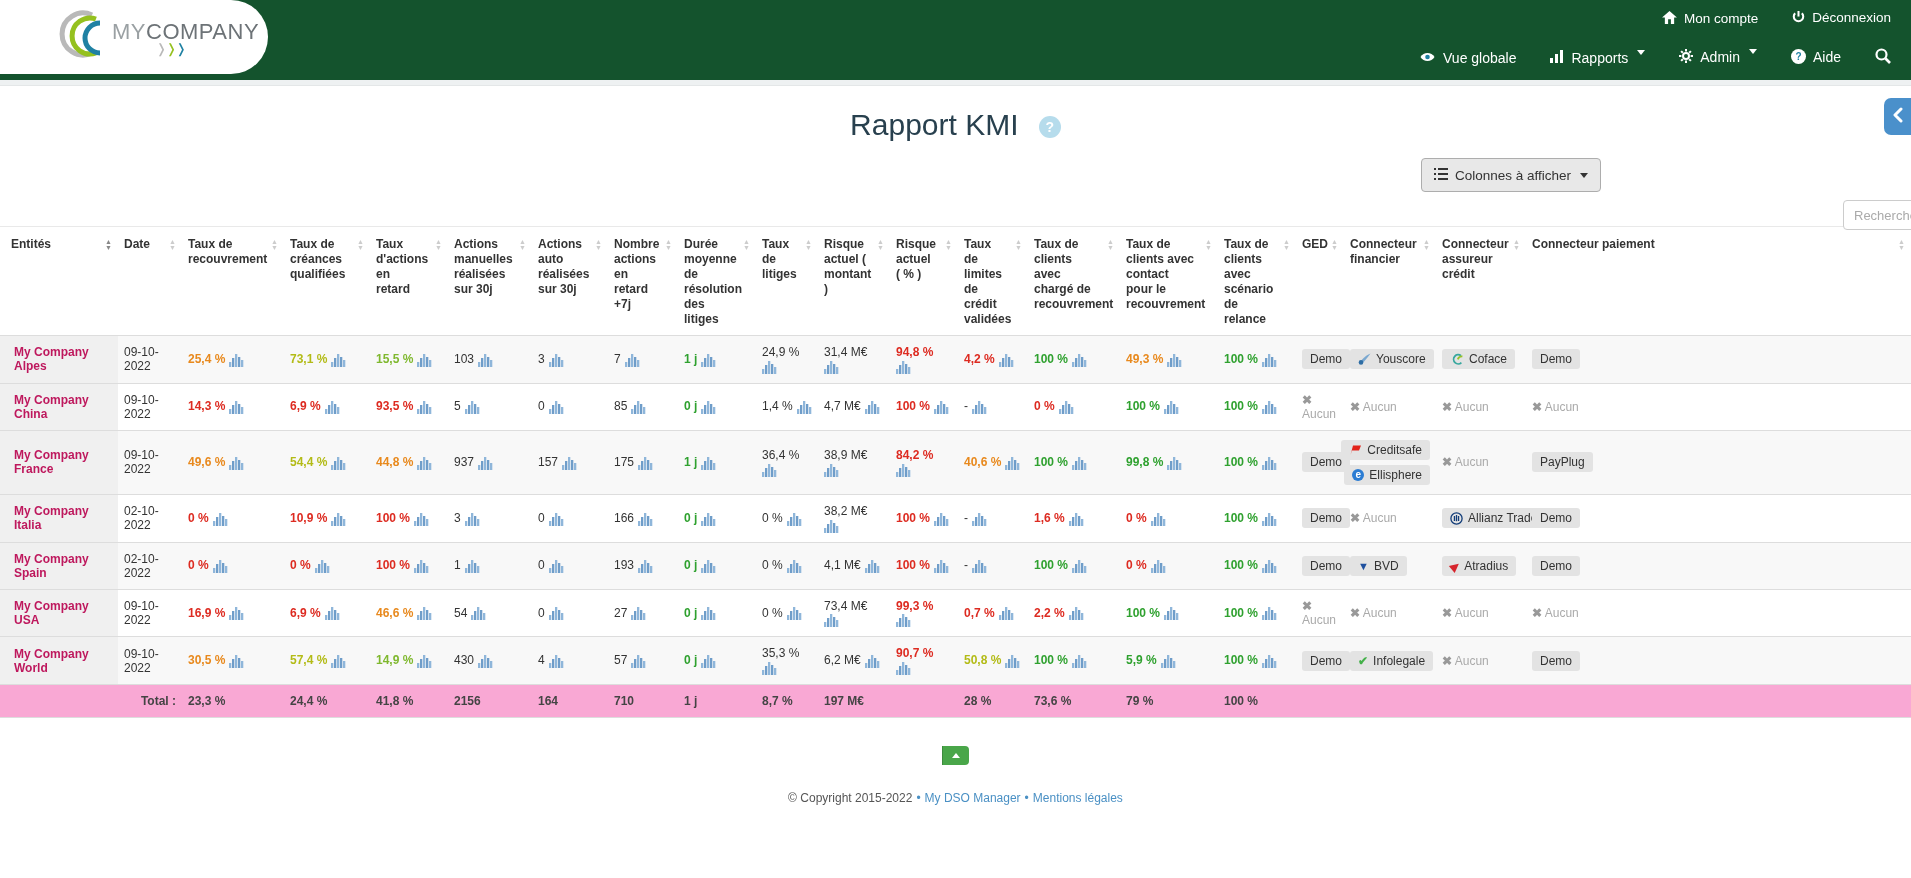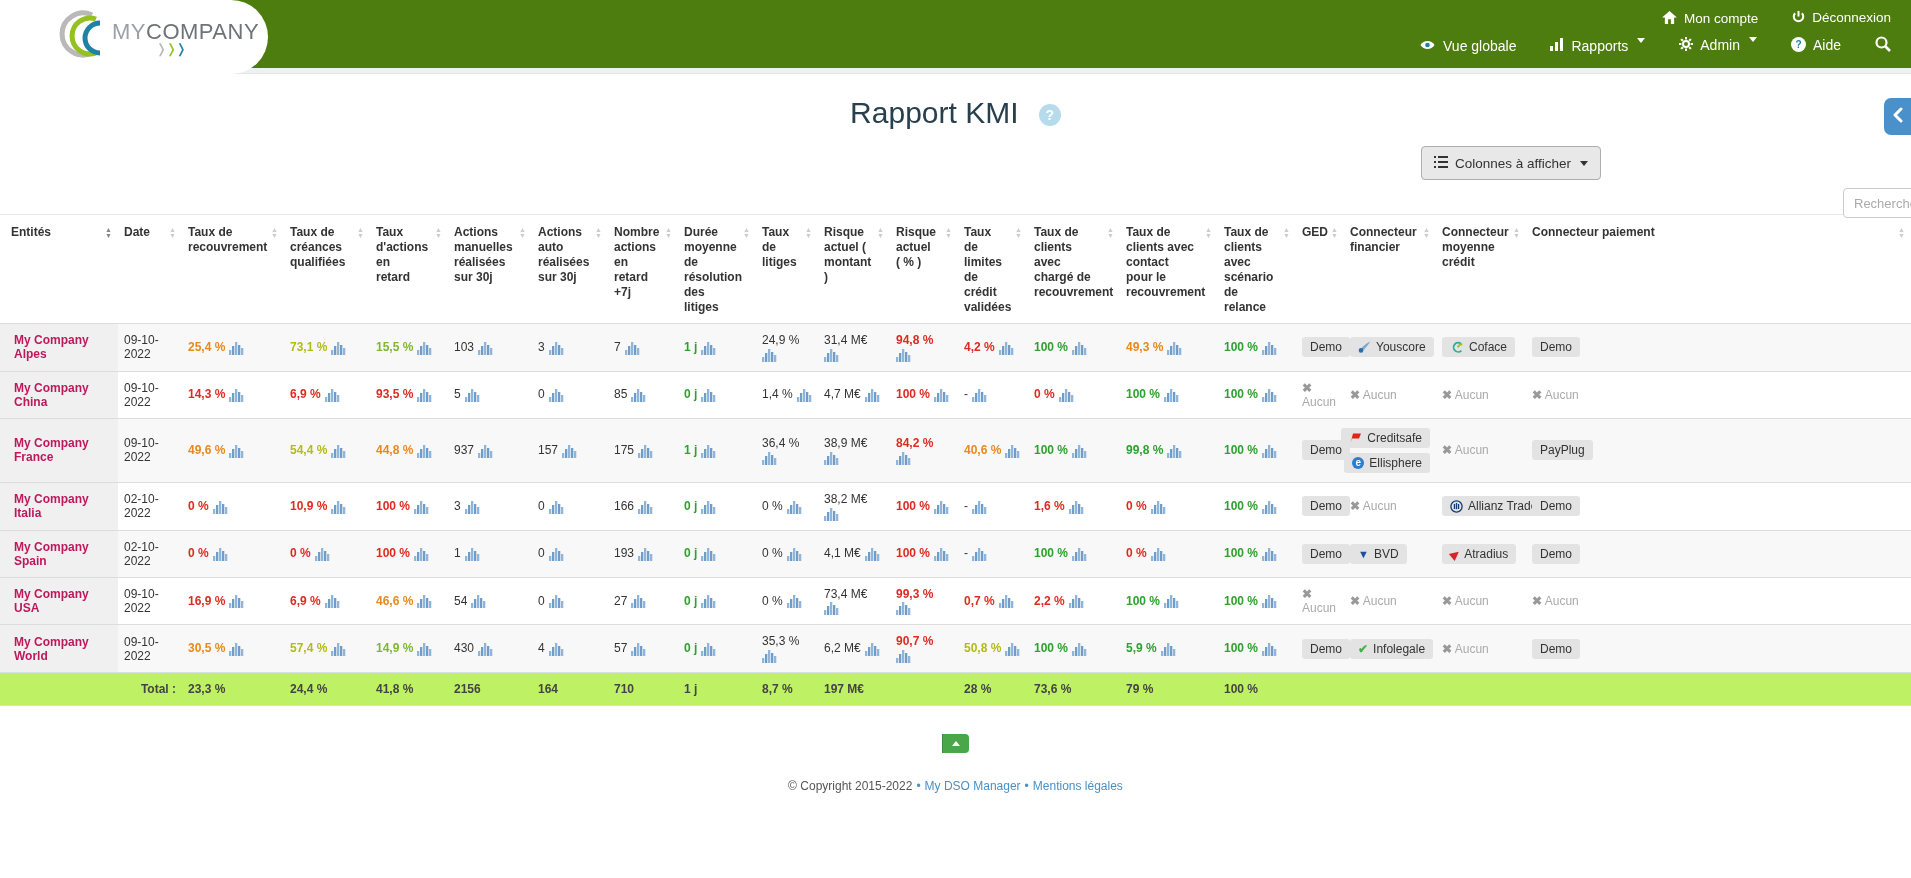--- a/index.html
+++ b/index.html
@@ -1,19 +1,19 @@
 <!DOCTYPE html>
 <html><head>
 <meta charset="utf-8">
 <style>
   html,body{margin:0;padding:0;}
   body{width:1911px;height:878px;overflow:hidden;position:relative;background:#fff;
        font-family:"Liberation Sans", sans-serif;color:#333;}
   
-  .header{height:68px;background:#4d7c0f;position:relative;}
+  .header{height:80px;background:#14532d;position:relative;}
   .logo-wrap{position:absolute;left:0;top:0;width:268px;height:74px;background:#fff;
              border-radius:0 999px 999px 0;display:flex;align-items:center;padding-left:52px;box-sizing:border-box;z-index:2;}
   .logo-text{font-size:22px;letter-spacing:.5px;margin-left:8px;}
   .logo-my{color:#9aa0a3;font-weight:400;}
   .logo-company{color:#6d7377;font-weight:400;}
   .nav-top{position:absolute;top:10px;right:20px;display:flex;gap:34px;align-items:center;}
   .nav-main{position:absolute;bottom:13px;right:20px;display:flex;gap:34px;align-items:center;}
   .nav-item{color:#fff;font-size:13.5px;display:flex;align-items:flex-start;gap:7px;cursor:pointer;white-space:nowrap;}
   .nav-main .nav-item{font-size:14px;}
   .caret{width:0;height:0;border-left:4px solid transparent;border-right:4px solid transparent;
@@ -42,21 +42,21 @@
   
   table{width:100%;border-collapse:collapse;font-size:12px;color:#333;table-layout:fixed;margin-top:4px;}
   thead th{text-align:left;vertical-align:top;font-weight:bold;padding:10px 6px 8px 6px;border-top:1px solid #e9e9e9;}
   thead th:first-child{padding-left:11px;}
   .hl{display:inline-block;max-width:calc(100% - 16px);vertical-align:top;line-height:15px;}
   .sort{display:inline-flex;flex-direction:column;line-height:6px;font-size:7px;color:#ccc;float:right;margin-top:2px;cursor:pointer;}
   .sort.active{color:#888;}
   tbody td{padding:9px 6px;border-top:1px solid #ddd;vertical-align:middle;}
   tbody tr.odd{background:#f8f8f8;}
   td.td-entity{background:#f0f0f0;padding-left:14px;}
-  tr.total-row td{border-top:1px solid #ddd;border-bottom:1px solid #ddd;font-weight:bold;color:#444;padding:9px 6px;background:#bef264;}
+  tr.total-row td{border-top:1px solid #ddd;border-bottom:1px solid #ddd;font-weight:bold;color:#444;padding:9px 6px;background:#f9a8d4;}
   .total-label{text-align:right;padding-right:14px;}
   .entity-link{color:#be185d;text-decoration:none;font-weight:bold;font-size:12px;cursor:pointer;}
   .mv{font-weight:bold;margin-right:4px;white-space:nowrap;}
   .c-k{font-weight:normal;color:#333;}
   .c-r{color:#dd2b21;}
   .c-g{color:#2fa12f;}
   .c-o{color:#e8891d;}
   .c-y{color:#b3bb17;}
   .c-l{color:#7fb82e;}
   .chart-ic{vertical-align:middle;cursor:pointer;}
@@ -298,21 +298,21 @@
             <span>▲</span>
             <span>▼</span>
           </span><span class="hl">GED</span></th>
         <th><span class="sort">
             <span>▲</span>
             <span>▼</span>
           </span><span class="hl">Connecteur financier</span></th>
         <th><span class="sort">
             <span>▲</span>
             <span>▼</span>
-          </span><span class="hl">Connecteur moyenne crédit</span></th>
+          </span><span class="hl">Connecteur assureur crédit</span></th>
         <th><span class="sort">
             <span>▲</span>
             <span>▼</span>
           </span><span class="hl">Connecteur paiement</span></th>
       </tr>
     </thead>
   <tbody>
       <tr class="odd">
         <td class="td-entity"><a class="entity-link">My Company Alpes</a></td>
         <td>09-10-2022</td>

